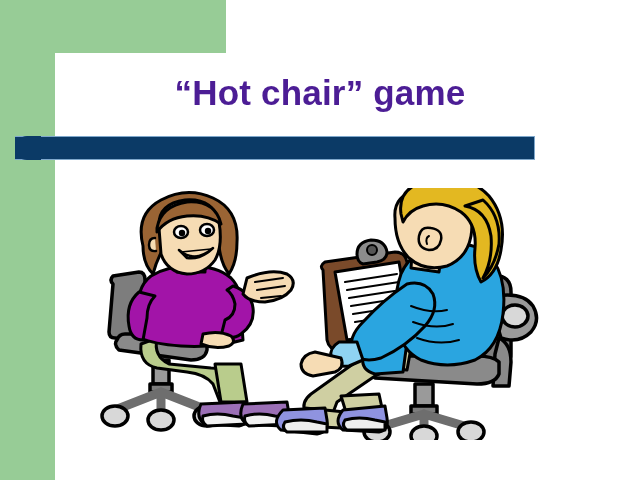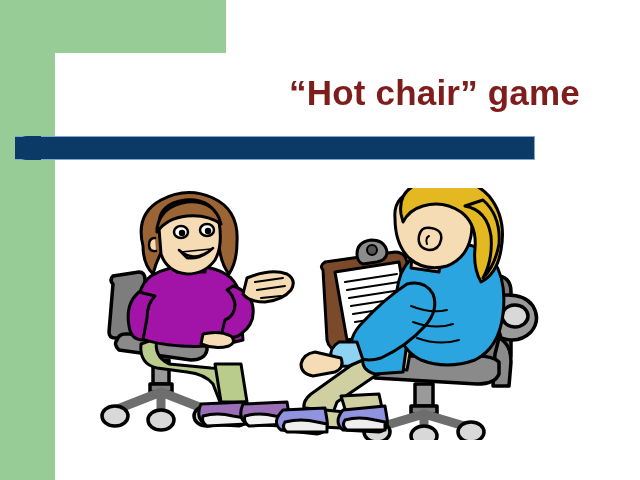--- a/index.html
+++ b/index.html
@@ -46,27 +46,27 @@
     background: #ffffff;
     border-top-left-radius: 26px;
   }
 
   
   .title {
     position: absolute;
     left: 60px;
     top: 72px;
     width: 520px;
-    text-align: right;
+    text-align: center;
     font-family: "Liberation Sans", sans-serif;
     font-weight: bold;
     font-size: 35px;
     line-height: 42px;
     letter-spacing: 0.2px;
-    color: #7f1d1d;
+    color: #4c1d95;
     white-space: nowrap;
   }
 
   
   .rule-bar {
     position: absolute;
     left: 15px;
     top: 136px;
     width: 520px;
     height: 24px;

